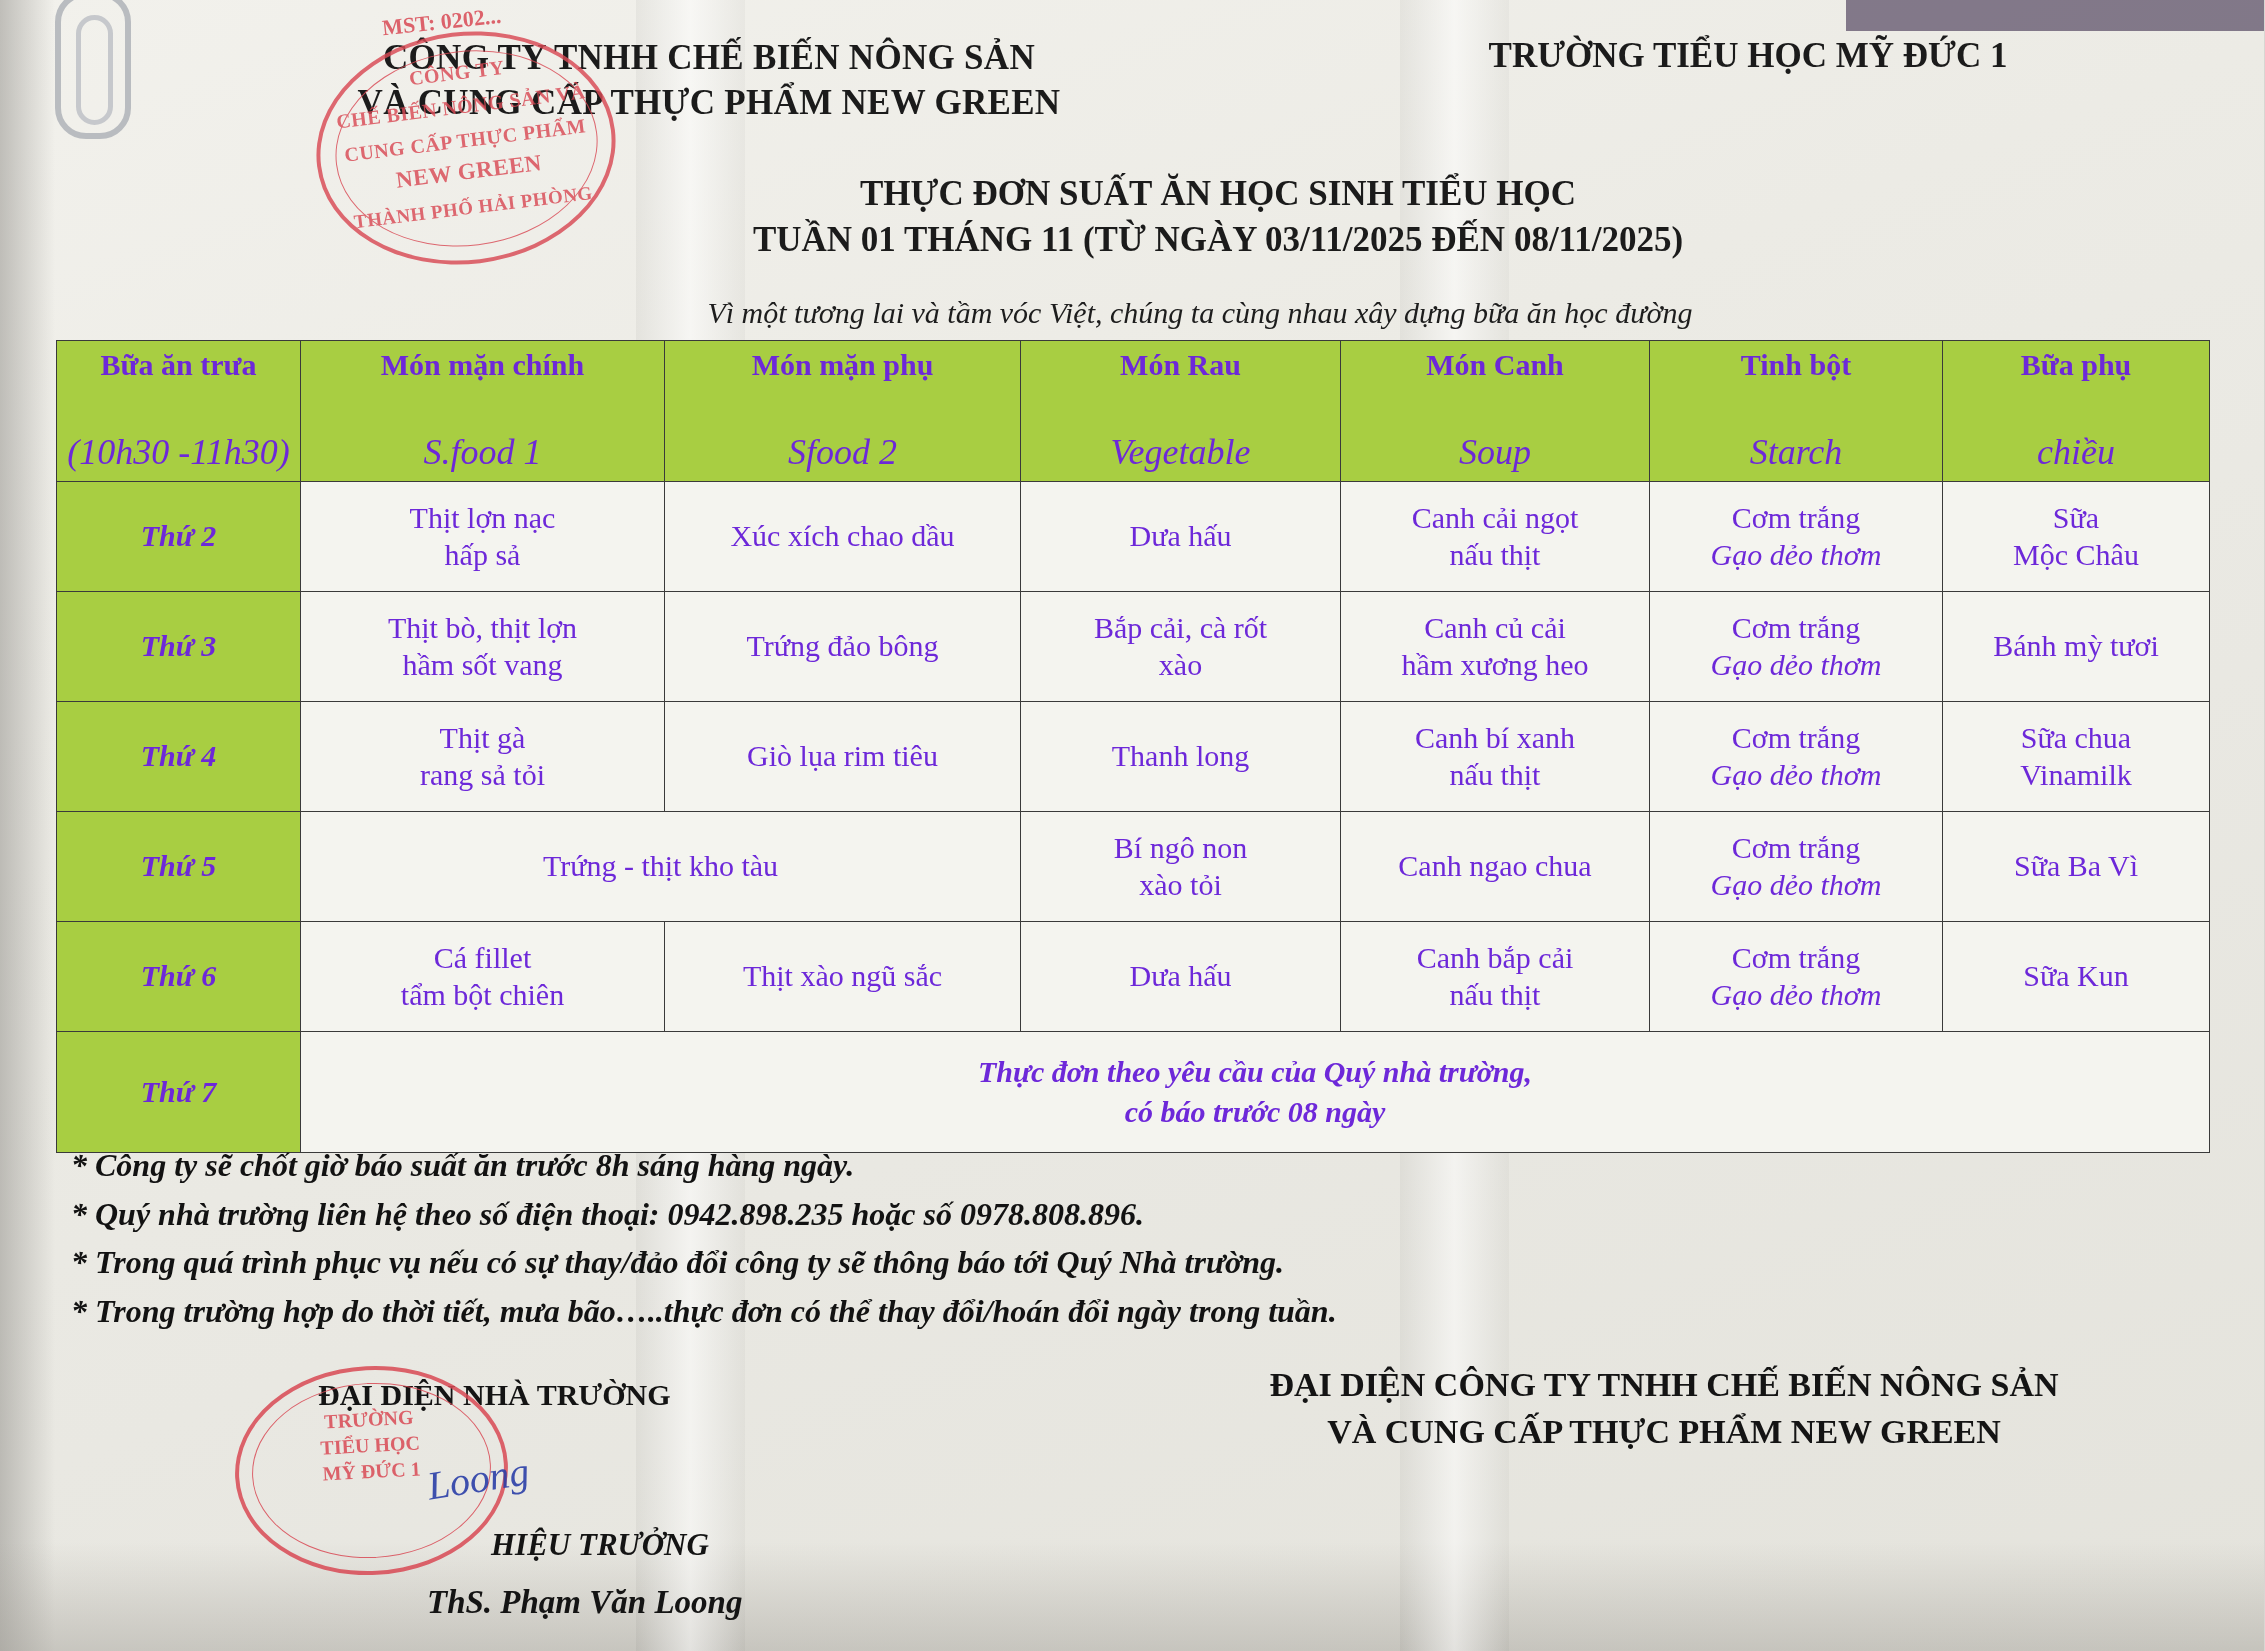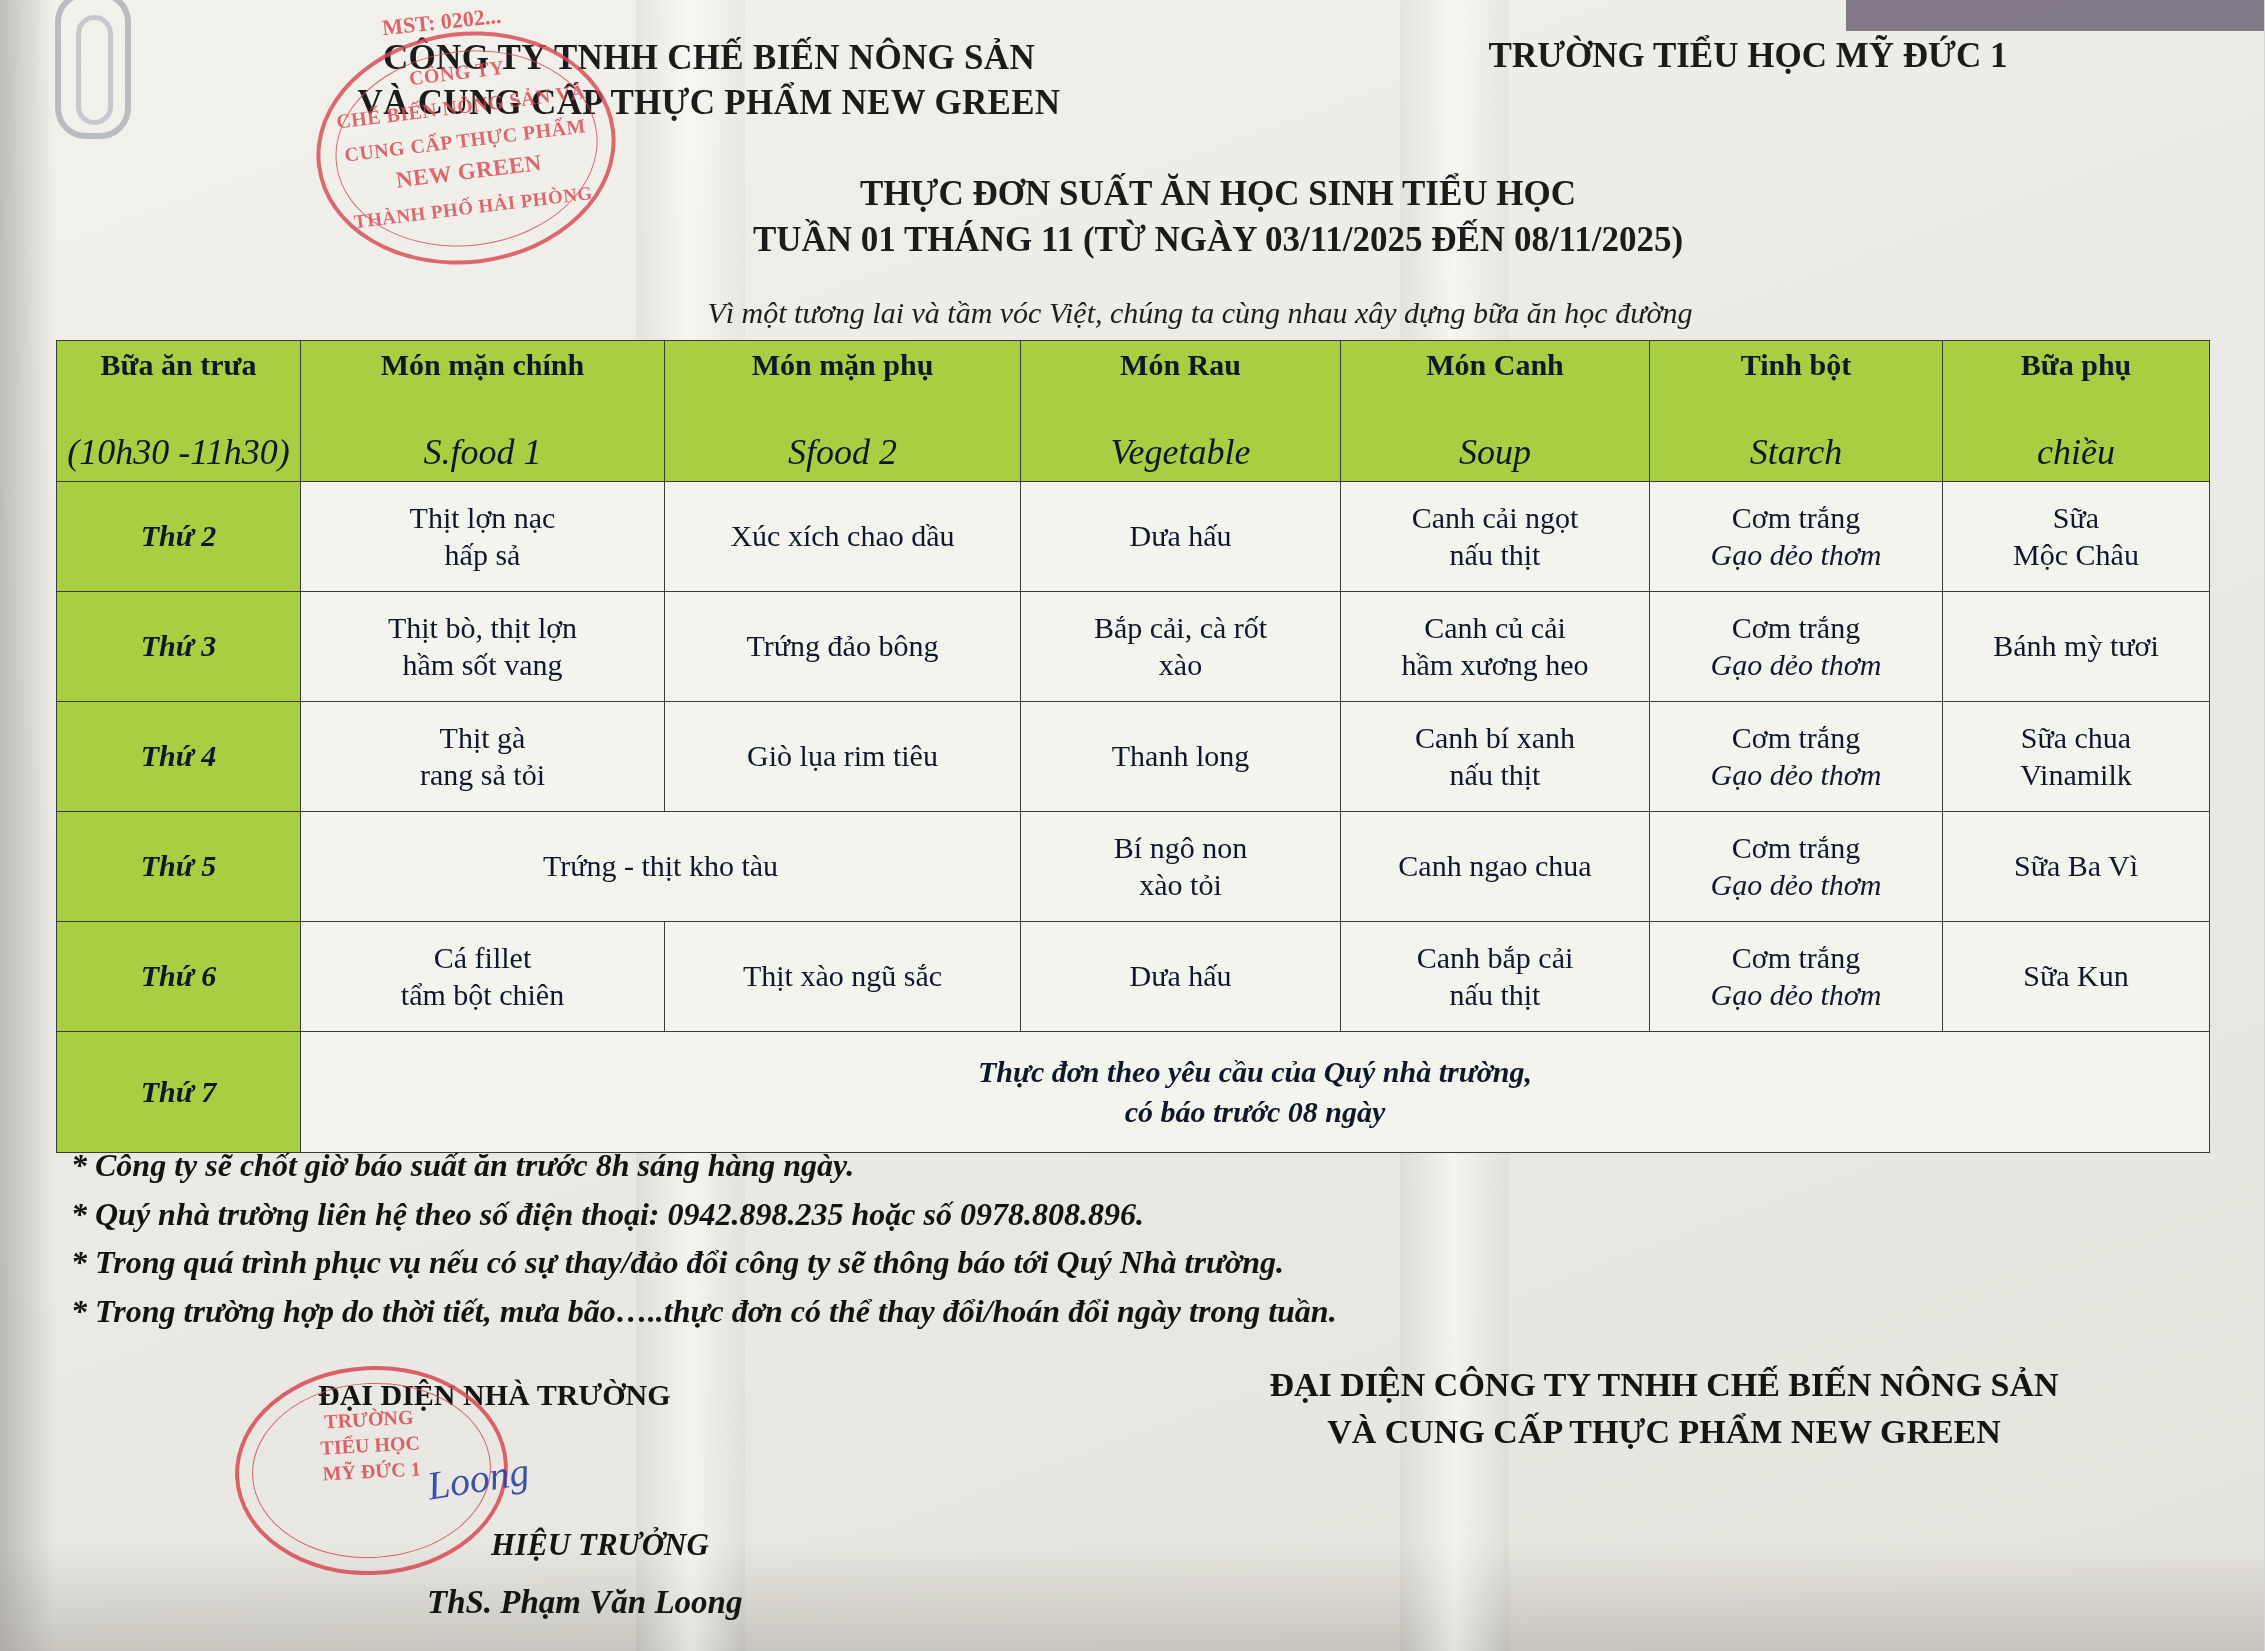--- a/index.html
+++ b/index.html
@@ -155,21 +155,21 @@
     width: 2153px;
     border-collapse: collapse;
     table-layout: fixed;
     background: #f3f3ee;
   }
   table.menu th, table.menu td {
     border: 1.8px solid #3a3a3a;
     text-align: center;
     vertical-align: middle;
     font-size: 30px;
-    color: #0f172a;
+    color: #6d28d9;
     padding: 5.5px 3.6px;
   }
   thead th {
     background: #a8ce42;
     font-weight: bold;
     line-height: 1.22;
     padding: 12.7px 3.6px;
     font-size: 30px;
   }
   thead th .sub {

